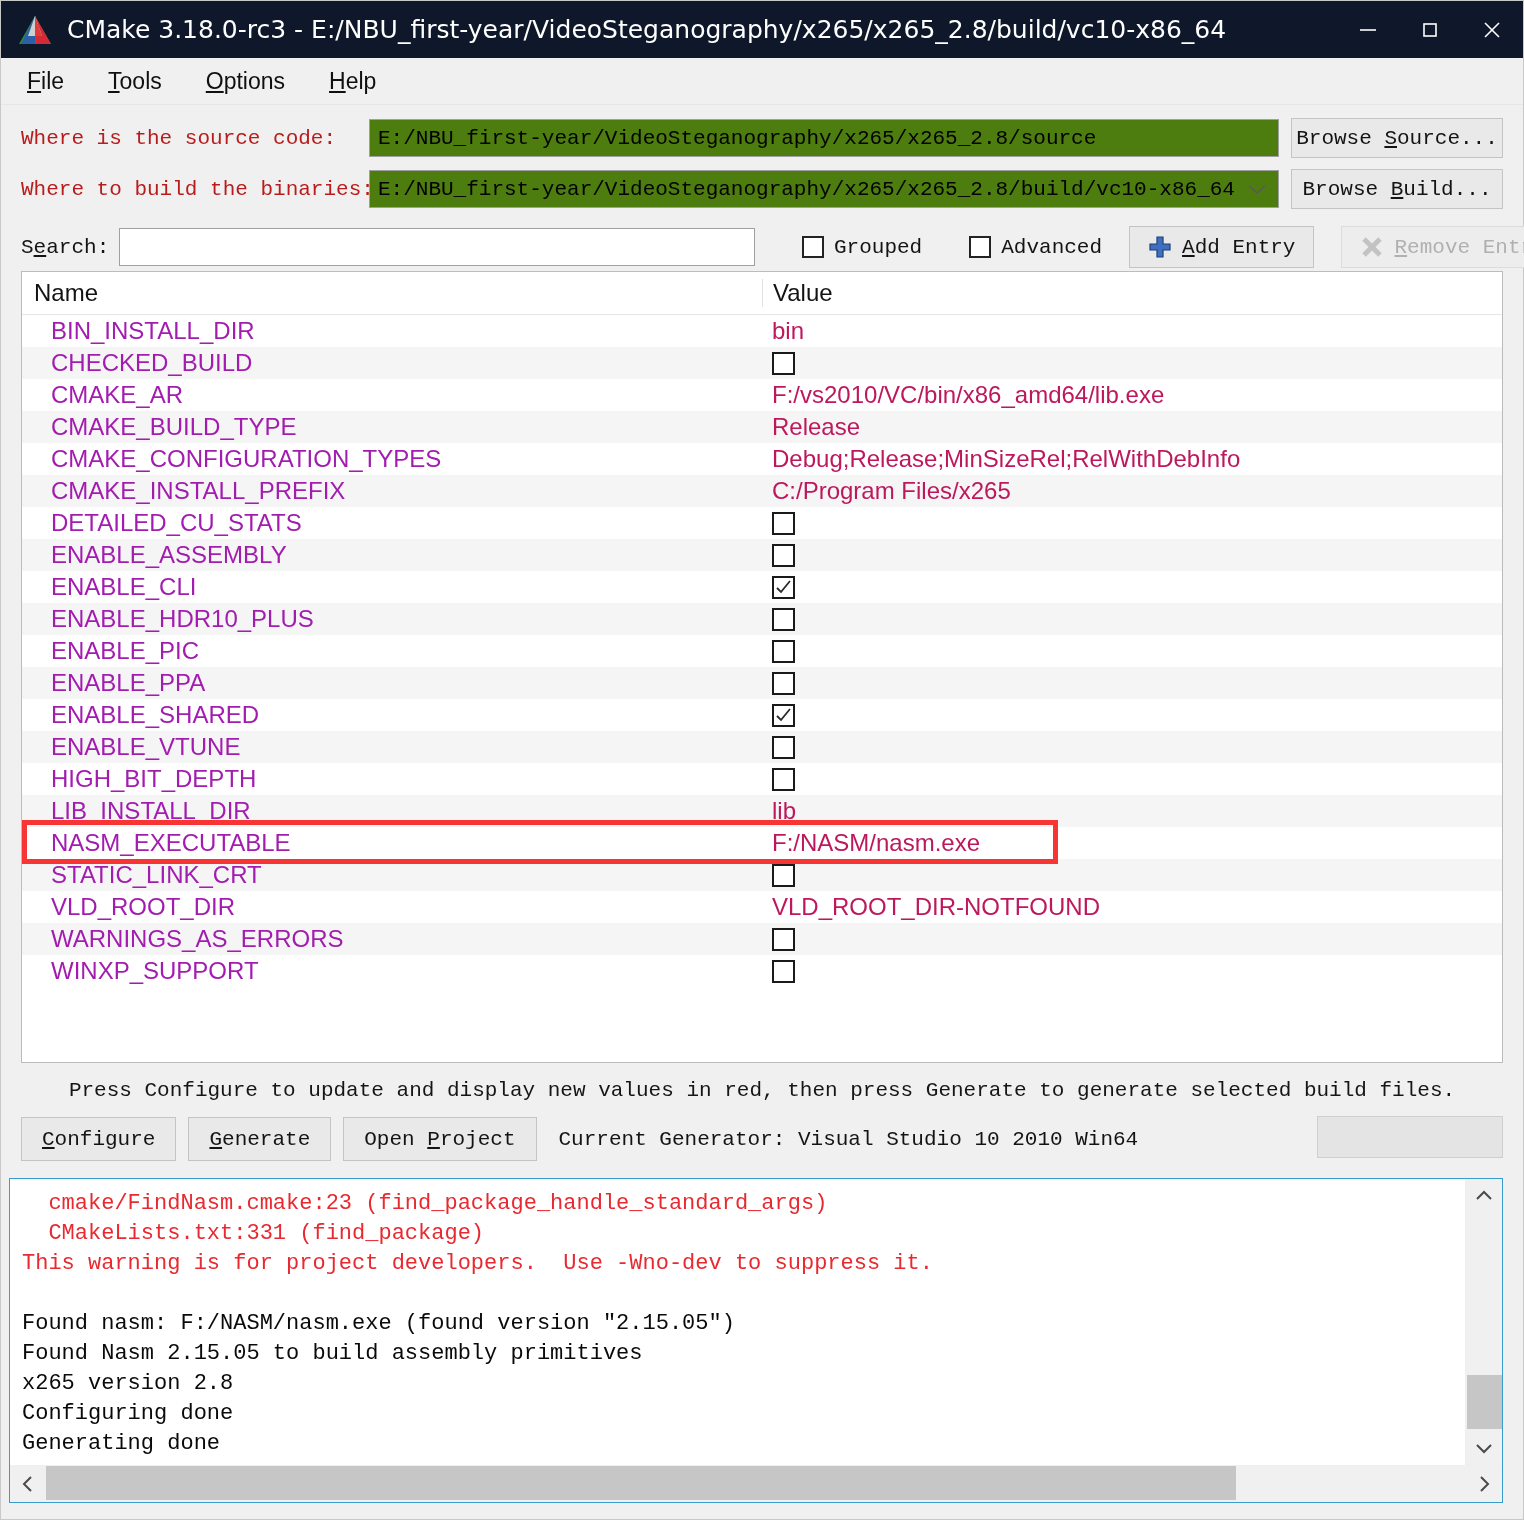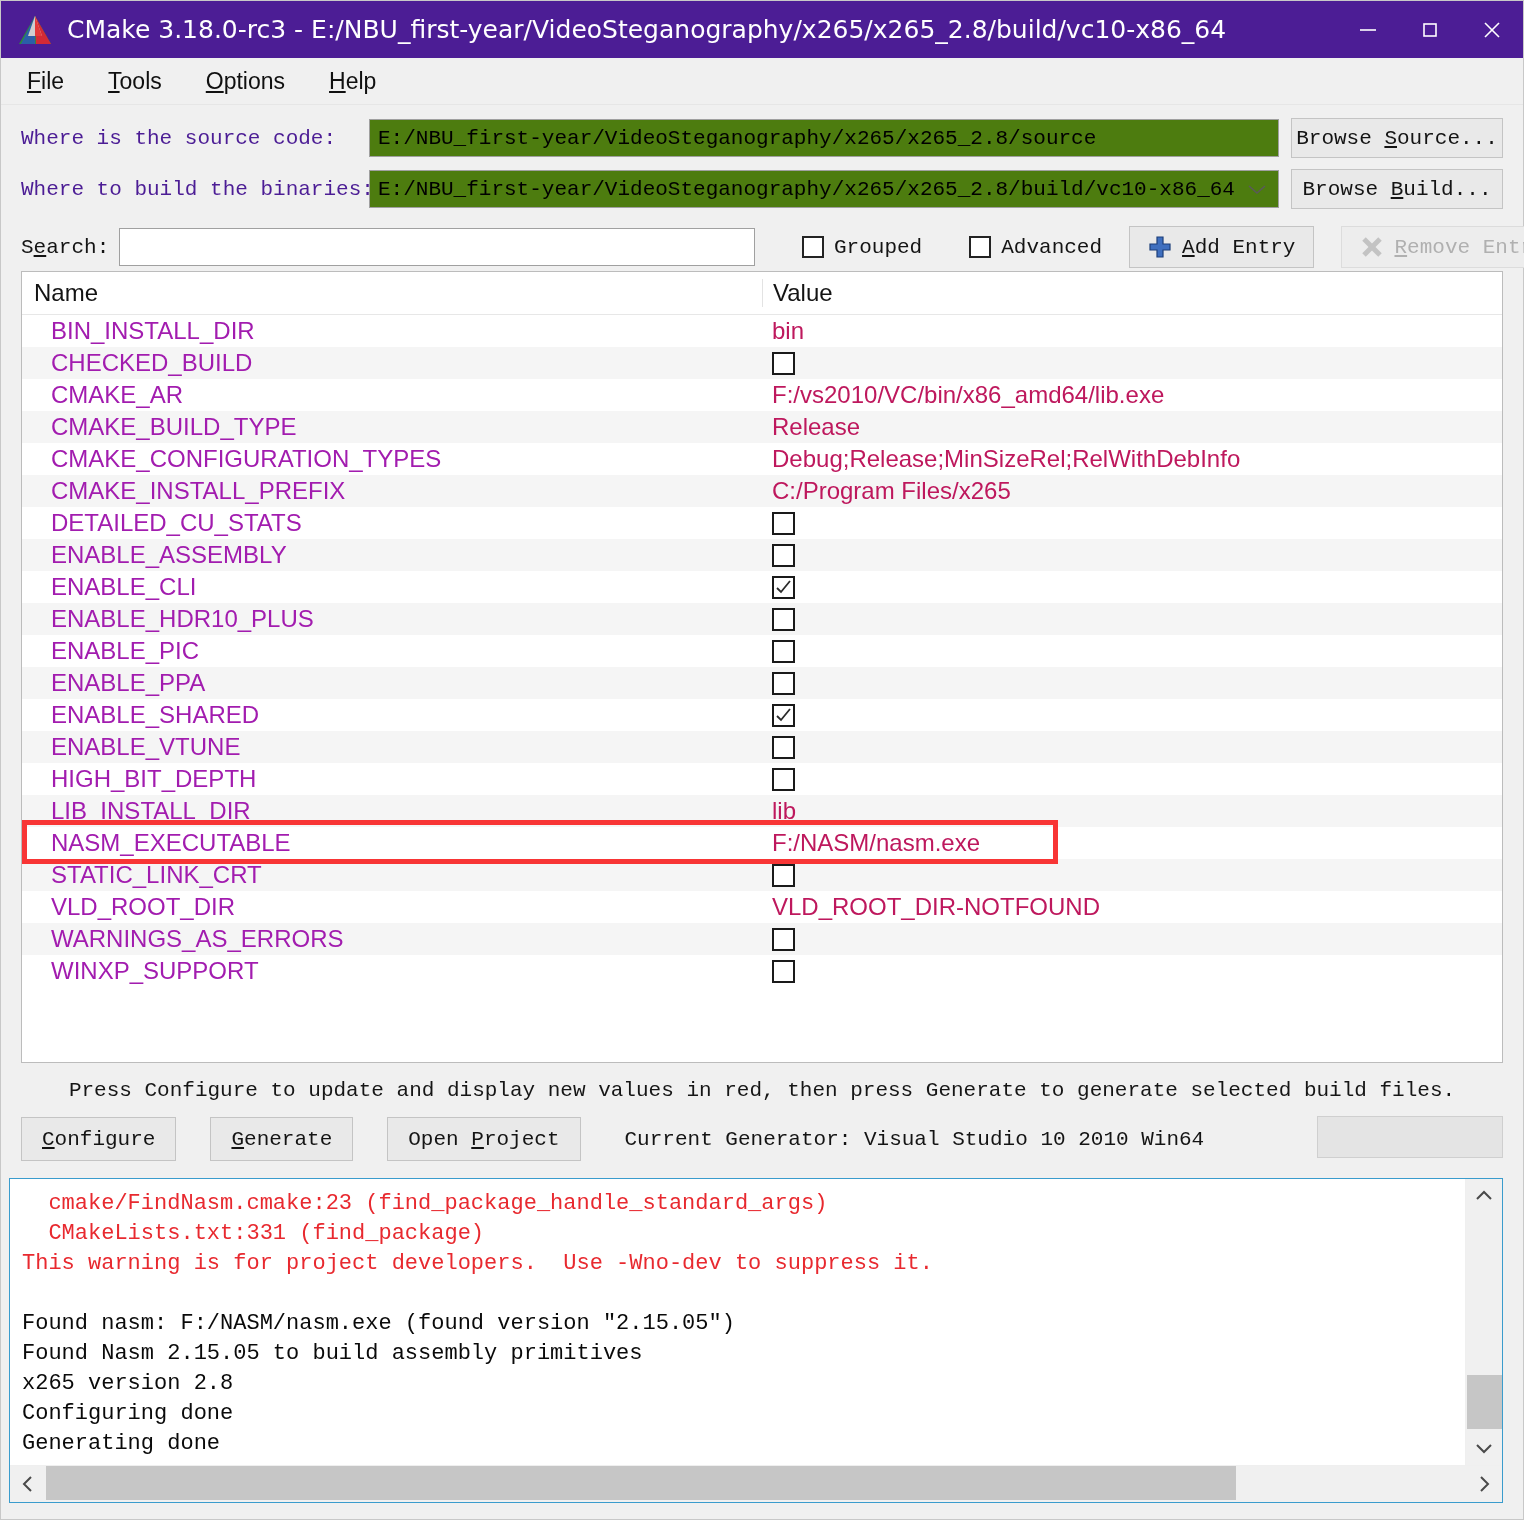--- a/index.html
+++ b/index.html
@@ -20,21 +20,21 @@
     background: #f0f0f0;
     box-sizing: border-box;
     border: 1px solid #c8c8c8;
     display: flex;
     flex-direction: column;
   }
 
   
   .titlebar {
     height: 57px;
-    background: #4c1d95;
+    background: #0f172a;
     display: flex;
     align-items: center;
     flex: 0 0 auto;
     position: relative;
   }
   .title-logo {
     width: 36px;
     height: 32px;
     margin-left: 16px;
     margin-right: 14px;
@@ -93,21 +93,21 @@
   }
   .path-row {
     display: flex;
     align-items: center;
     margin-bottom: 13px;
     height: 38px;
   }
   .path-label {
     font-family: "Liberation Mono", monospace;
     font-size: 21px;
-    color: #4c1d95;
+    color: #b91c1c;
     white-space: nowrap;
     width: 348px;
     flex: 0 0 auto;
   }
   .path-input {
     flex: 1 1 auto;
     height: 38px;
     background: #4d7c0f;
     border: 1px solid #a0a0a0;
     box-sizing: border-box;
@@ -301,21 +301,20 @@
     padding: 16px 0 12px 0;
     flex: 0 0 auto;
   }
   .btnrow {
     display: flex;
     align-items: center;
     padding: 0 20px;
     height: 50px;
     flex: 0 0 auto;
     position: relative;
-    gap: 22px;
   }
   .act-btn {
     height: 44px;
     background: #e9e9e9;
     border: 1px solid #c4c4c4;
     box-sizing: border-box;
     display: flex;
     align-items: center;
     justify-content: center;
     font-family: "Liberation Mono", monospace;

